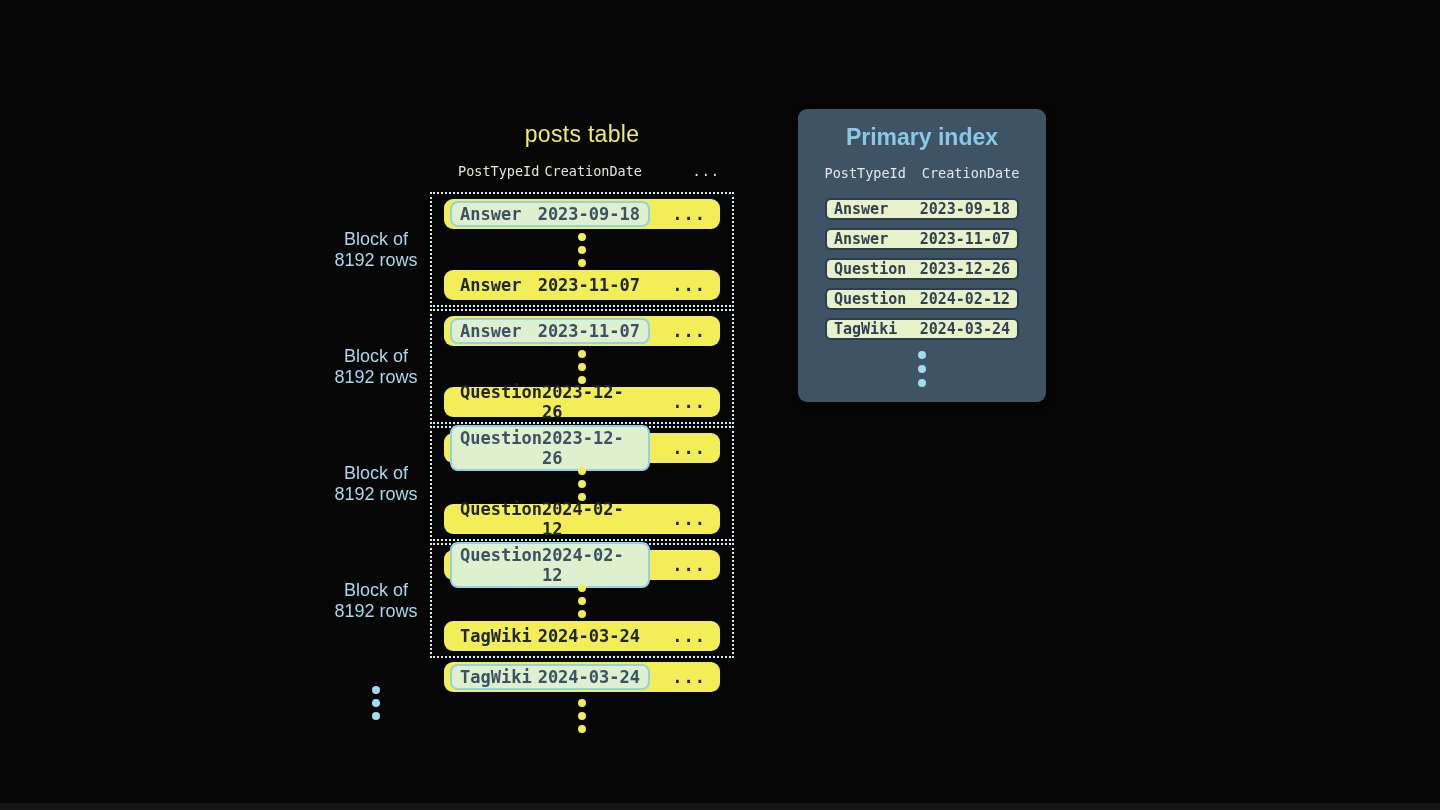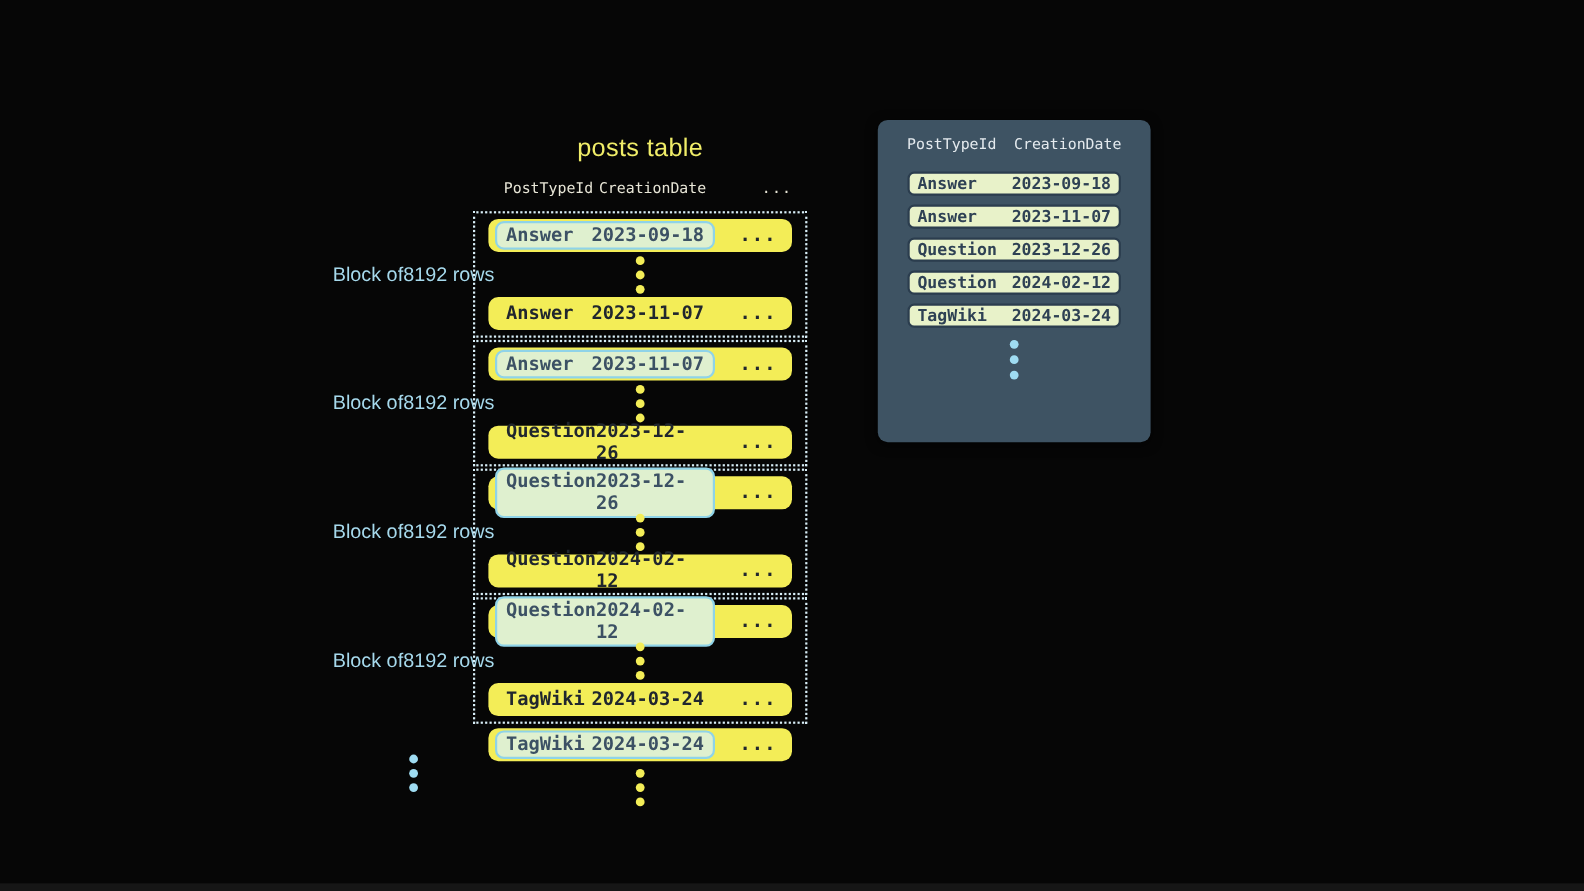--- a/index.html
+++ b/index.html
@@ -49,21 +49,21 @@
   .vdots span{width:8px;height:8px;border-radius:50%;}
   .vdots.yellow span{background:#f3ed57;}
   .vdots.blue span{background:#9fdcf2;}
 
   .overflow-row{margin:4px auto 0 auto;}
   .pt-bottom-dots{margin:7px auto 0 auto;width:8px;}
 
   
   .side-label{
     position:absolute;left:300px;width:152px;height:115px;
-    display:flex;flex-direction:row;justify-content:center;align-items:center;
+    display:flex;flex-direction:column;justify-content:center;align-items:center;
     color:#a6d9ec;font-size:18px;line-height:21px;text-align:center;
   }
   .side-dots{position:absolute;left:372px;top:686px;}
 
   
   .panel{
     position:absolute;left:798px;top:109px;width:248px;height:293px;
     background:#3e5363;border-radius:9px;
     box-shadow:0 2px 10px rgba(0,0,0,.6);
   }
@@ -220,20 +220,21 @@
     <span class="more">...</span>
   </div>
   <div class="vdots yellow pt-bottom-dots">
       <span></span>
       <span></span>
       <span></span>
     </div>
 </div>
 
 <div class="panel">
+  <div class="panel-title">Primary index</div>
   <div class="panel-header">
     <span>PostTypeId</span>
     <span>CreationDate</span>
   </div>
   <div class="idx-rows">
     <div class="idx-row">
       <span>Answer</span>
       <span>2023-09-18</span>
     </div>
     <div class="idx-row">

